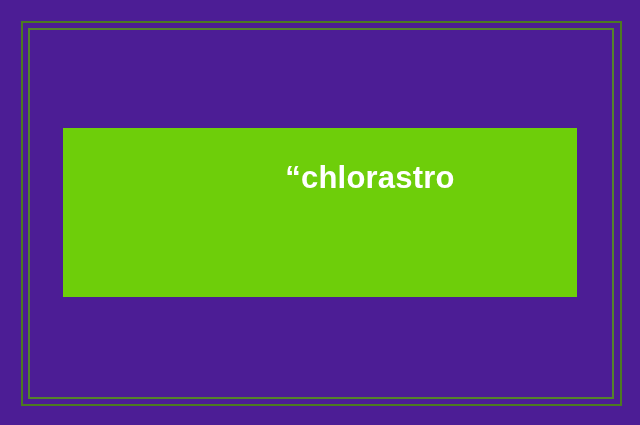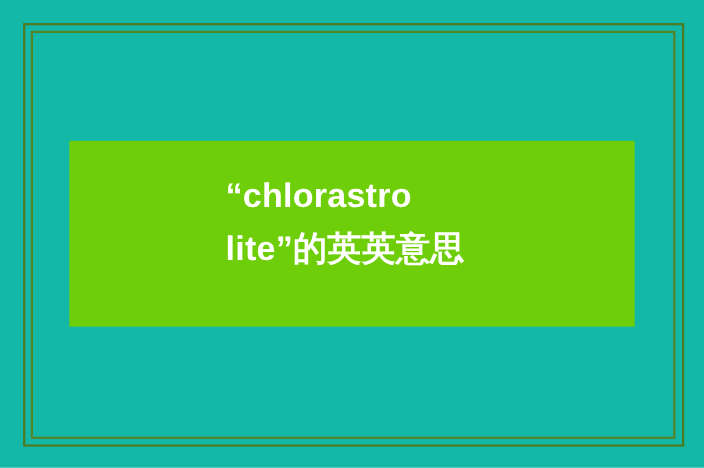--- a/index.html
+++ b/index.html
@@ -10,22 +10,23 @@
     width: 640px;
     height: 425px;
     overflow: hidden;
     font-family: "Liberation Sans", "DejaVu Sans", sans-serif;
   }
 
   #canvas {
     position: relative;
     width: 640px;
     height: 425px;
-    background: #14b8a6;
+    background: #4c1d95;
     box-sizing: border-box;
+    text-align: center;
   }
 
   
   #frame-outer {
     position: absolute;
     left: 21px;
     top: 21px;
     right: 18px;
     bottom: 19px;
     border: 2px solid #4c7a20;
@@ -74,17 +75,16 @@
 <body>
 
 <div id="canvas">
 
   <div id="frame-outer"></div>
   <div id="frame-inner"></div>
 
   <div id="content-panel">
     <div id="title-block">
       <div class="title-line">“chlorastro</div>
-      <div class="title-line">lite”的英英意思</div>
     </div>
   </div>
 
 </div>
 
 </body></html>

